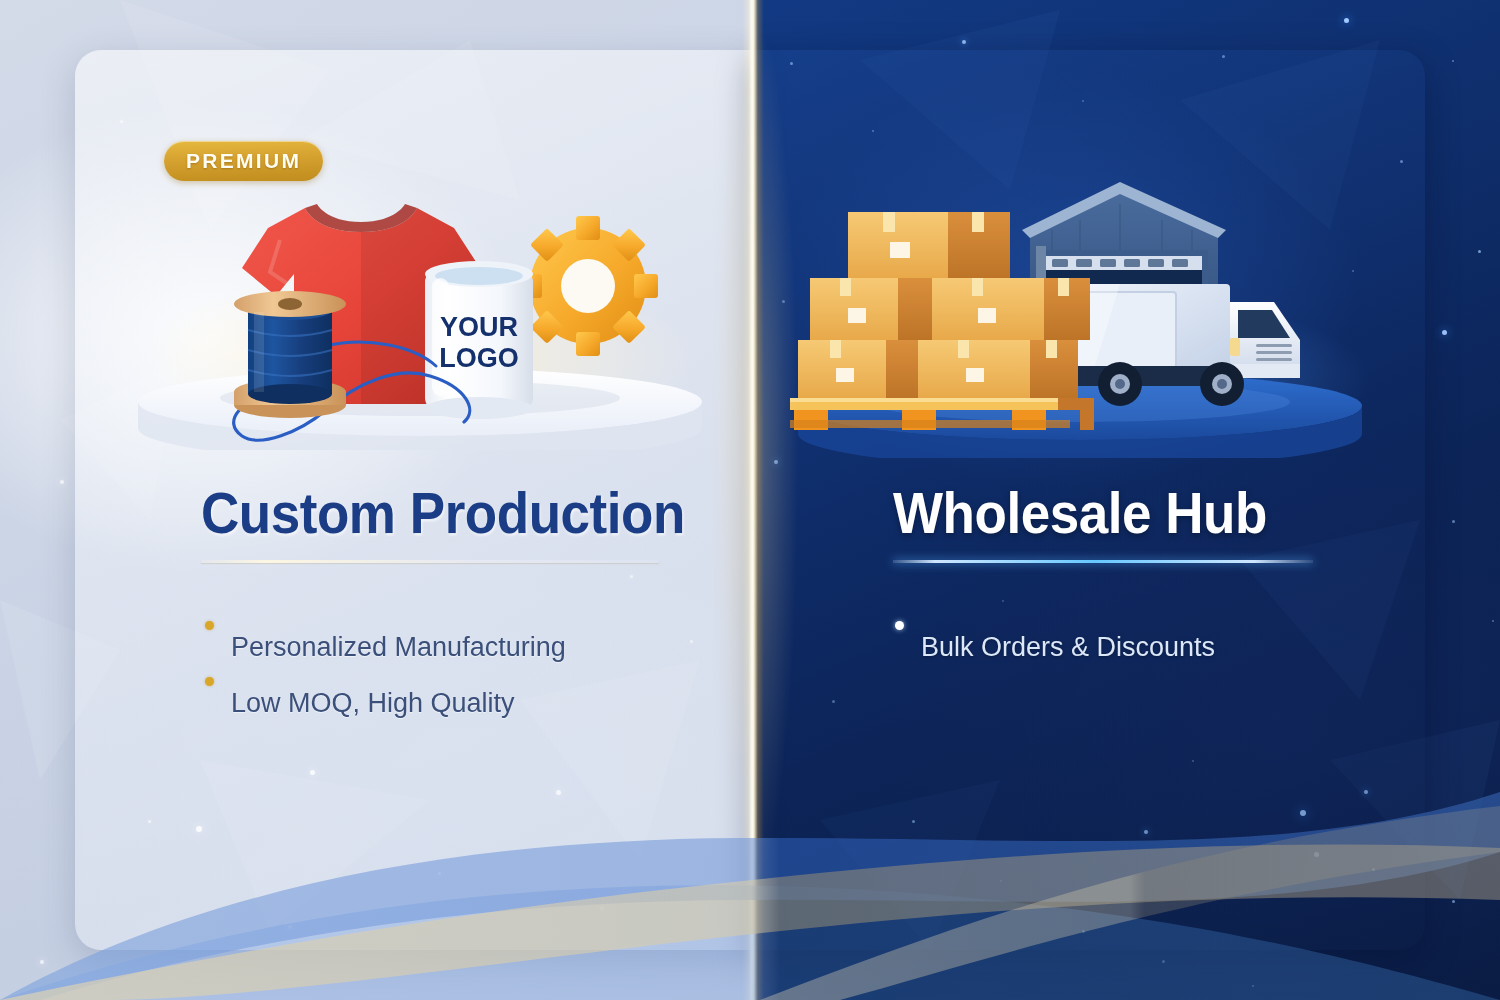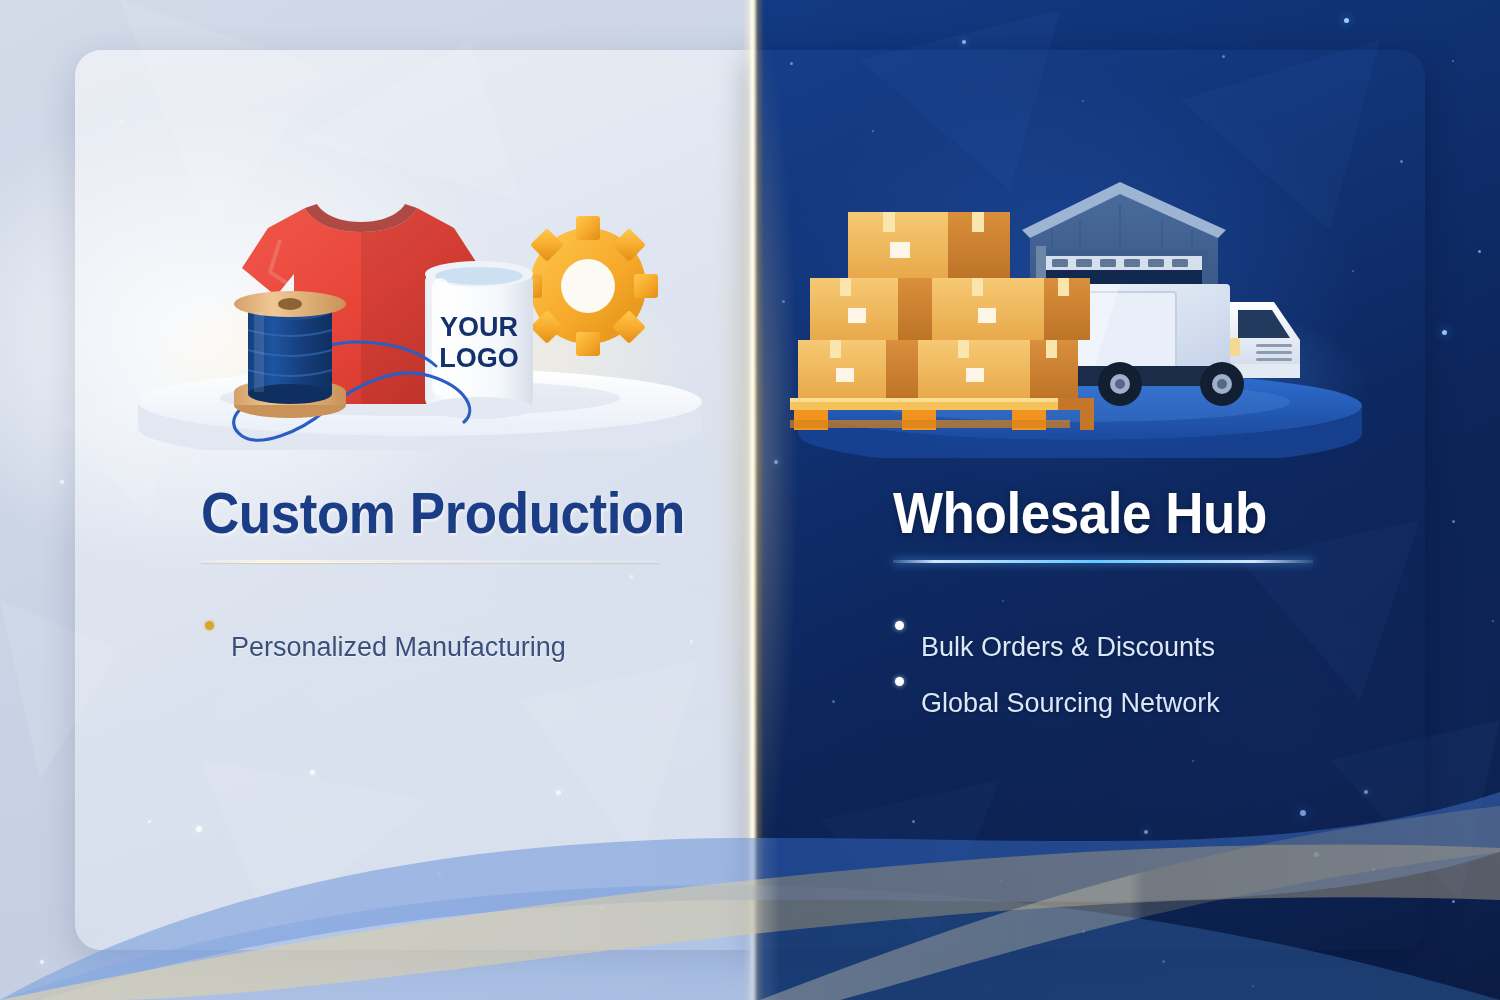--- a/index.html
+++ b/index.html
@@ -468,38 +468,39 @@
 
     <path d="M0 1000 C 180 900 420 840 740 838 C 1030 836 1290 862 1500 792
              L1500 852 C 1290 920 1030 898 740 900 C 420 902 200 952 40 1000 Z" fill="url(#waveBlue)"></path>
 
     <path d="M0 1000 C 200 958 420 918 660 890 C 960 856 1230 836 1500 848
              L1500 900 C 1230 890 980 908 680 942 C 440 970 230 1000 110 1000 Z" fill="url(#waveBeige)"></path>
 
     <path d="M760 1000 C 980 916 1180 844 1500 806 L1500 852 C 1190 892 1000 956 840 1000 Z" fill="url(#waveBeige)" opacity=".55"></path>
   </svg>
 
+  <div class="badge">PREMIUM</div>
 
   <div class="title title-left">Custom Production</div>
   <div class="rule rule-left"></div>
 
   <div class="title title-right">Wholesale Hub</div>
   <div class="rule rule-right"></div>
 
   <div class="blist blist-left">
     <div class="bitem">
       <span class="dot"></span>
       <span class="btext">Personalized Manufacturing</span>
     </div>
+    <div class="bitem">
+      <span class="dot"></span>
+      <span class="btext">Low MOQ, High Quality</span>
+    </div>
   </div>
 
   <div class="blist blist-right">
     <div class="bitem">
       <span class="dot"></span>
       <span class="btext">Bulk Orders &amp; Discounts</span>
     </div>
-    <div class="bitem">
-      <span class="dot"></span>
-      <span class="btext">Global Sourcing Network</span>
-    </div>
   </div>
 
 </div>
 
 </body></html>

